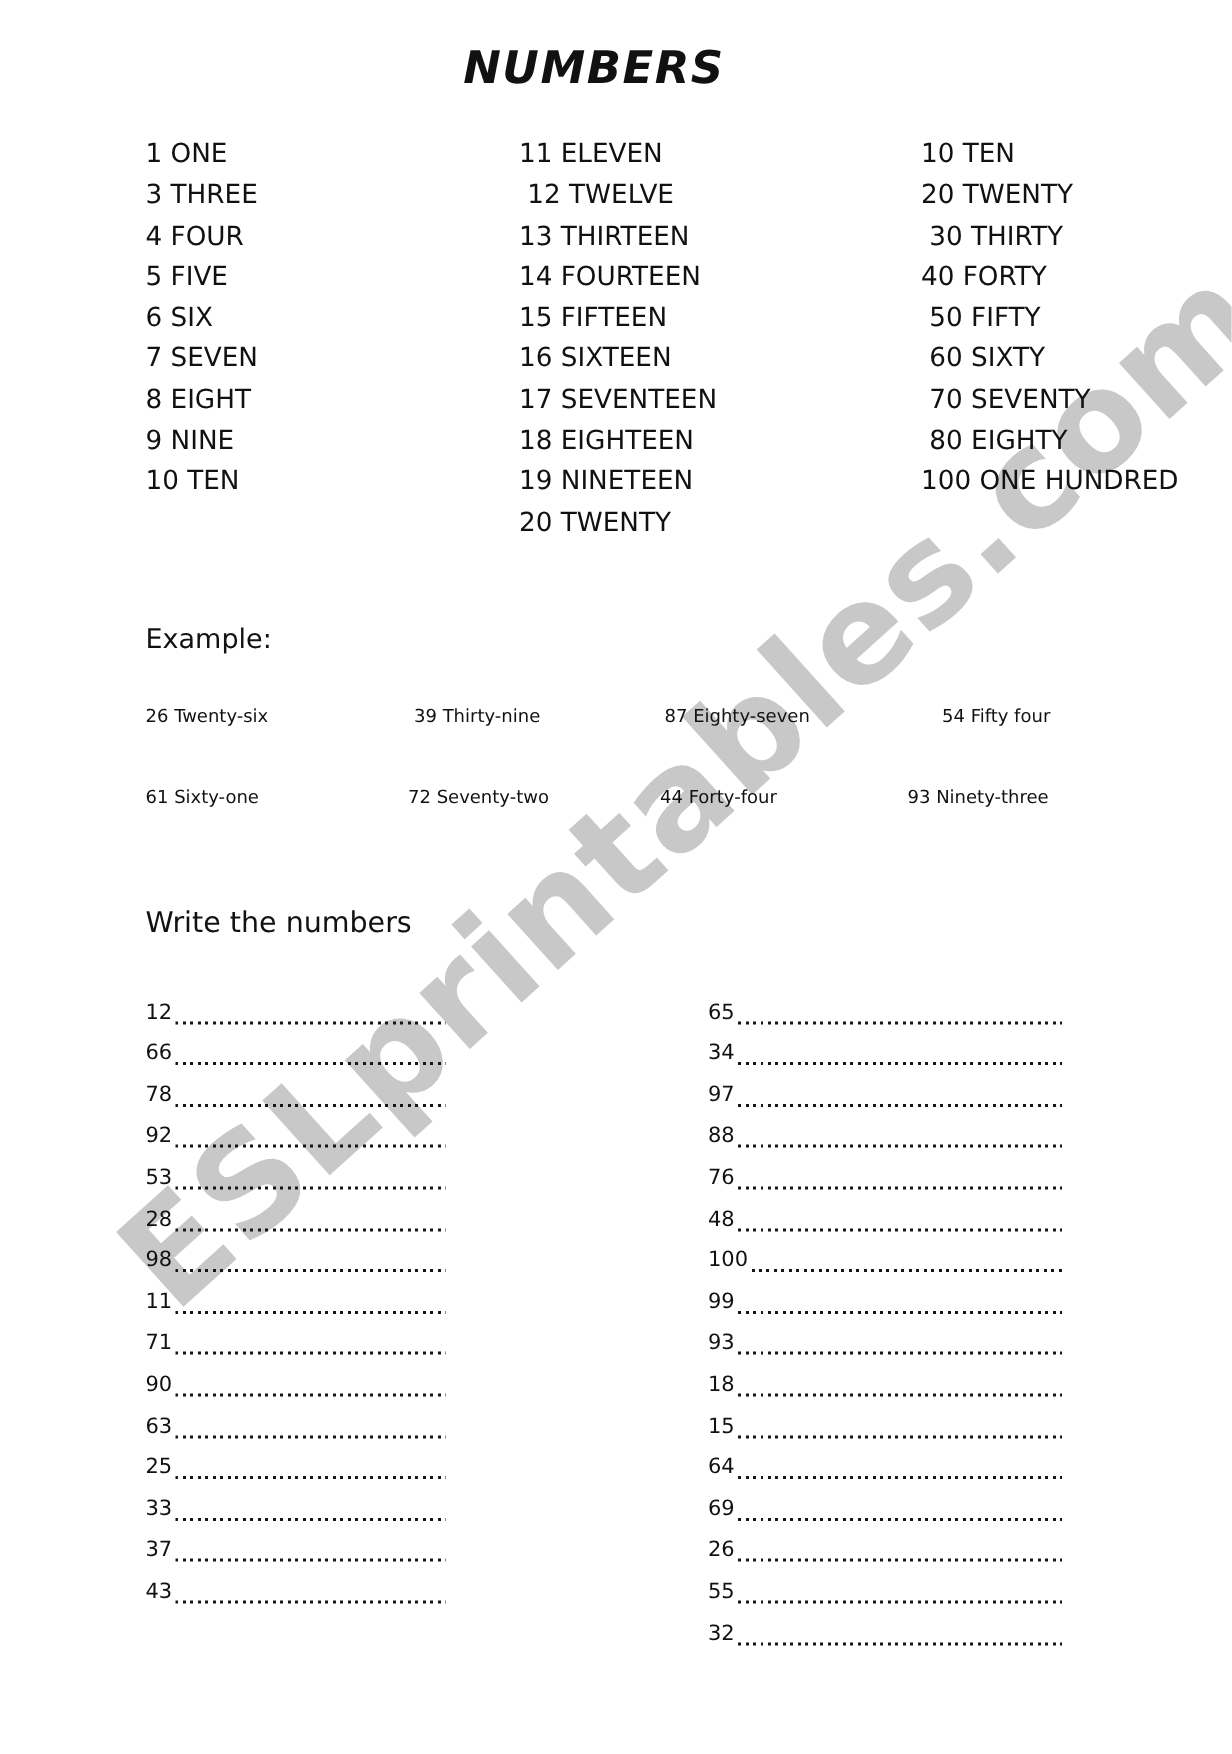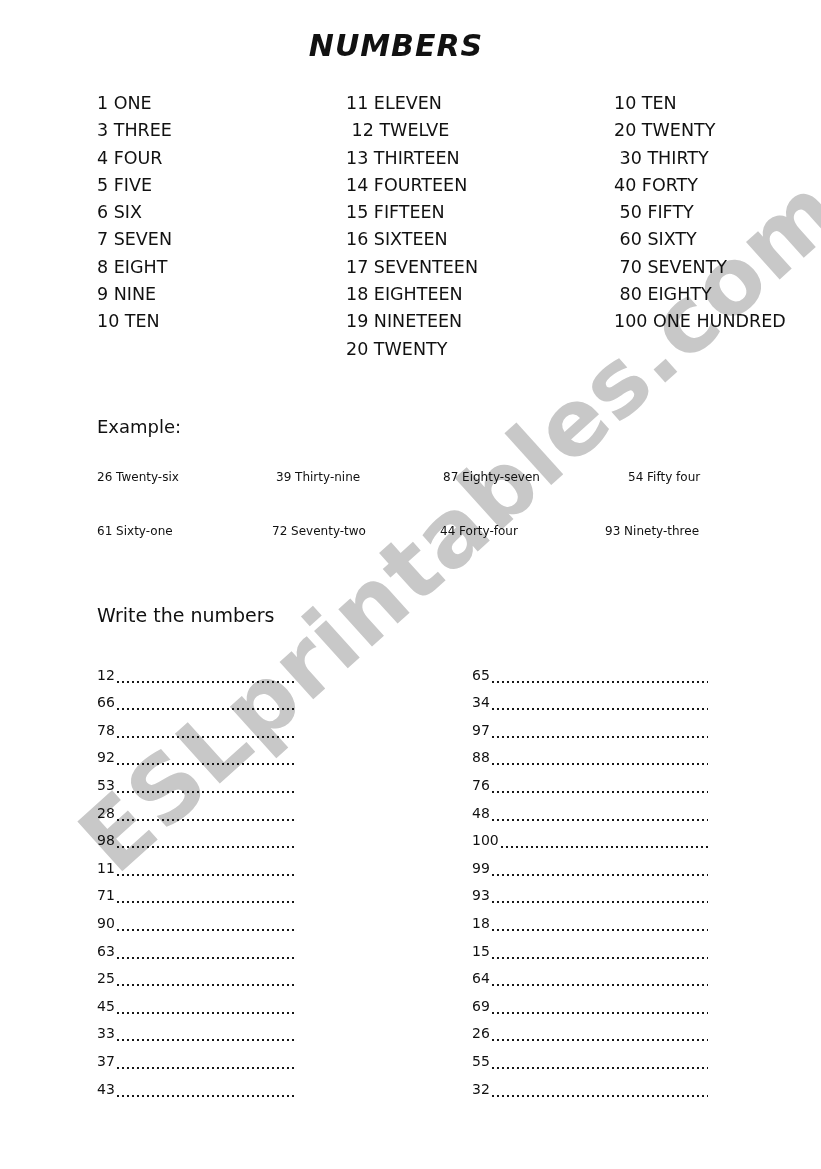--- a/index.html
+++ b/index.html
@@ -208,24 +208,20 @@
       <div class="ex-row">
         <span class="ex-num">63</span>
         <span class="leader"></span>
       </div>
 
       <div class="ex-row">
         <span class="ex-num">25</span>
         <span class="leader"></span>
       </div>
 
-      <div class="ex-row">
-        <span class="ex-num">45</span>
-        <span class="leader"></span>
-      </div>
 
       <div class="ex-row">
         <span class="ex-num">33</span>
         <span class="leader"></span>
       </div>
 
       <div class="ex-row">
         <span class="ex-num">37</span>
         <span class="leader"></span>
       </div>

